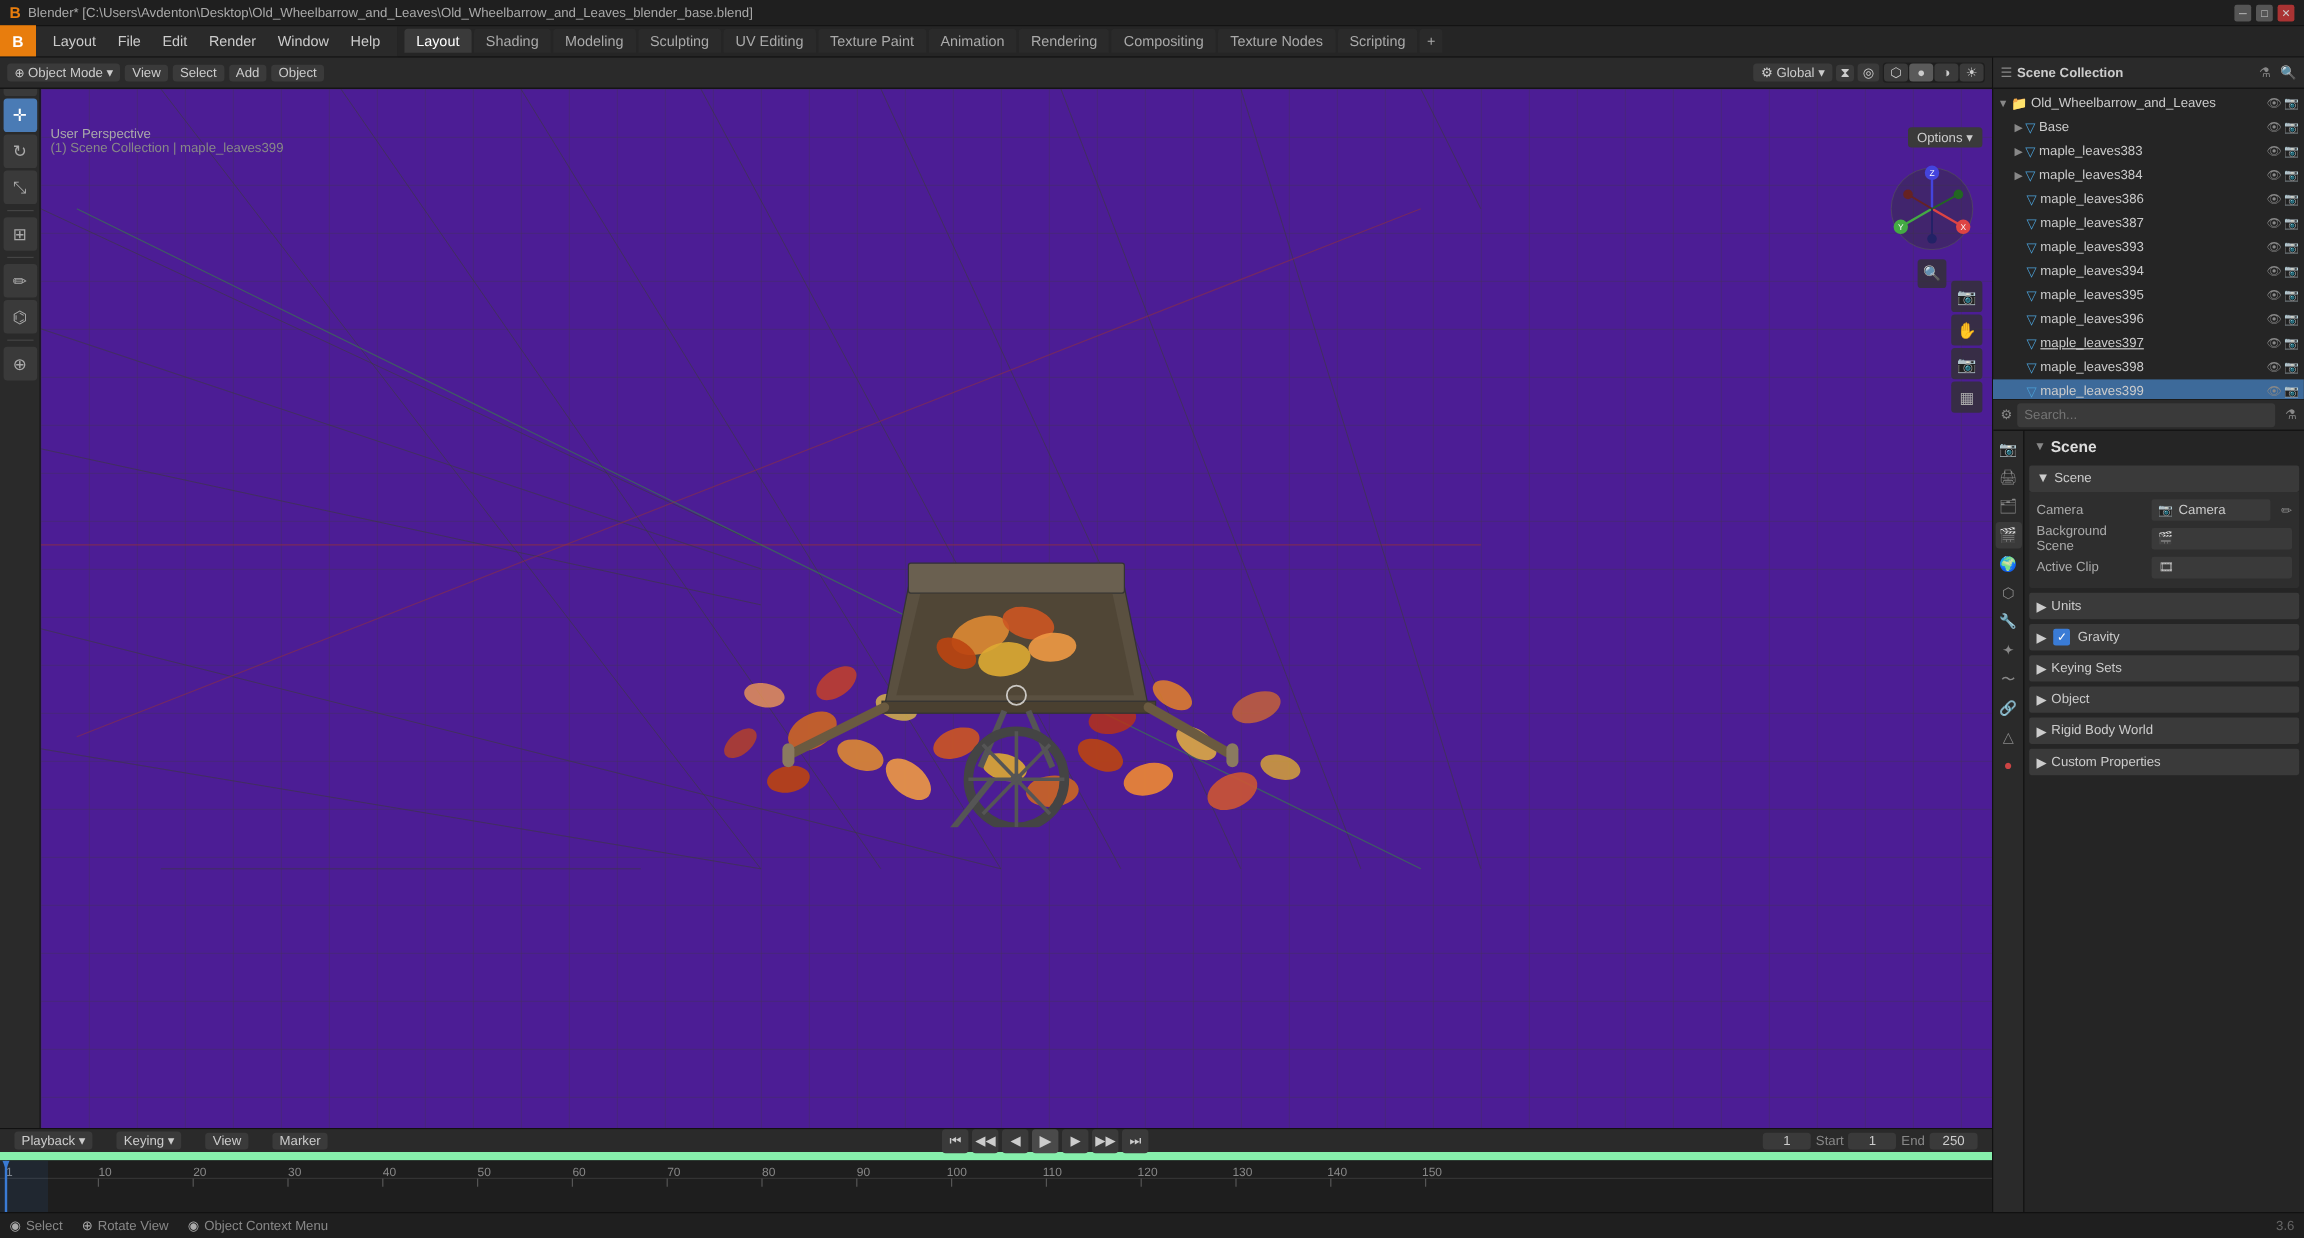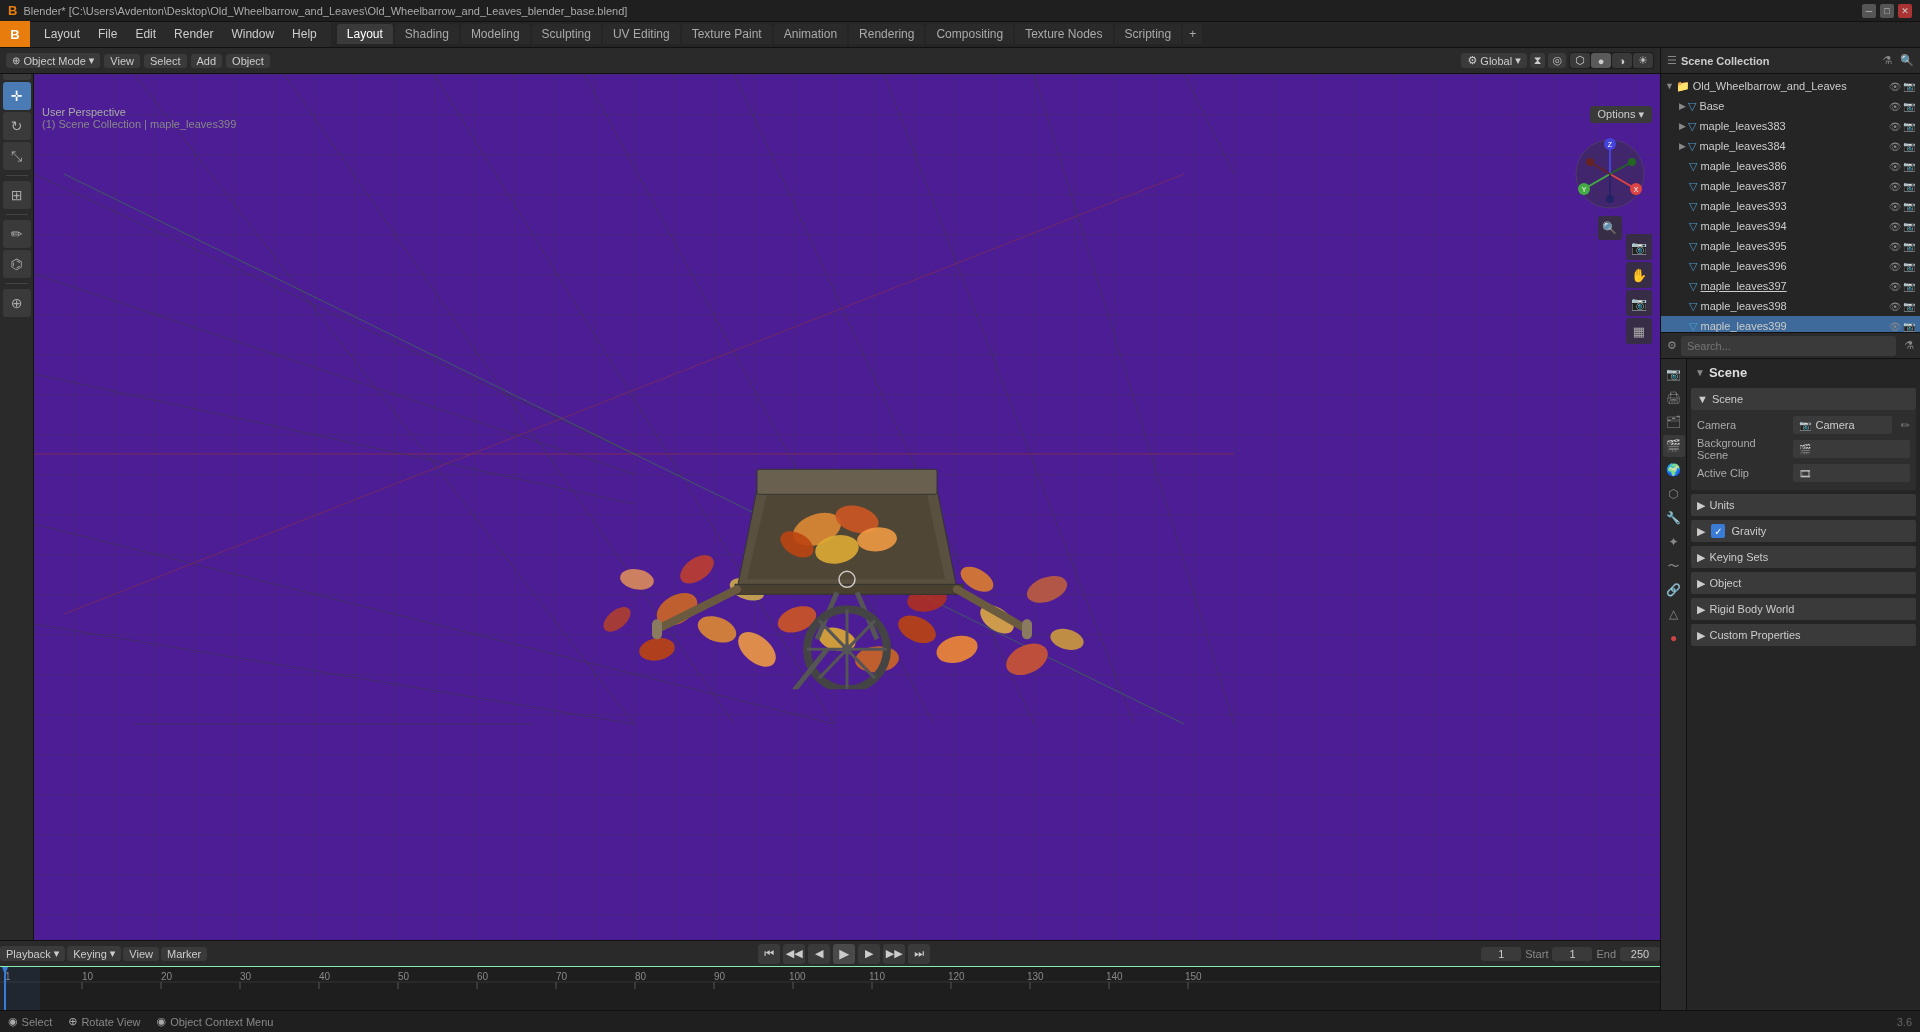--- a/index.html
+++ b/index.html
@@ -663,21 +663,21 @@
           <div class="gizmo-icon">📷</div>
           <div class="gizmo-icon">▦</div>
         </div>
 
       </div>
 
     </div>
 
     <div style="height:92px; background:#252525; border-top:1px solid #111; flex-shrink:0; display:flex; flex-direction:column;">
 
-      <div id="timeline-header" style="height:26px; background:#2a2a2a; display:flex; align-items:center; padding:0 0; gap:2px; border-bottom:1px solid #86efac;">
+      <div id="timeline-header" style="height:26px; background:#2a2a2a; display:flex; align-items:center; padding:0 12px; gap:20px; border-bottom:7px solid #86efac;">
         <div class="timeline-header-btn">
           <span>Playback</span>
           <span>▾</span>
         </div>
         <div class="timeline-header-btn">
           <span>Keying</span>
           <span>▾</span>
         </div>
         <div class="timeline-header-btn">
           <span>View</span>

